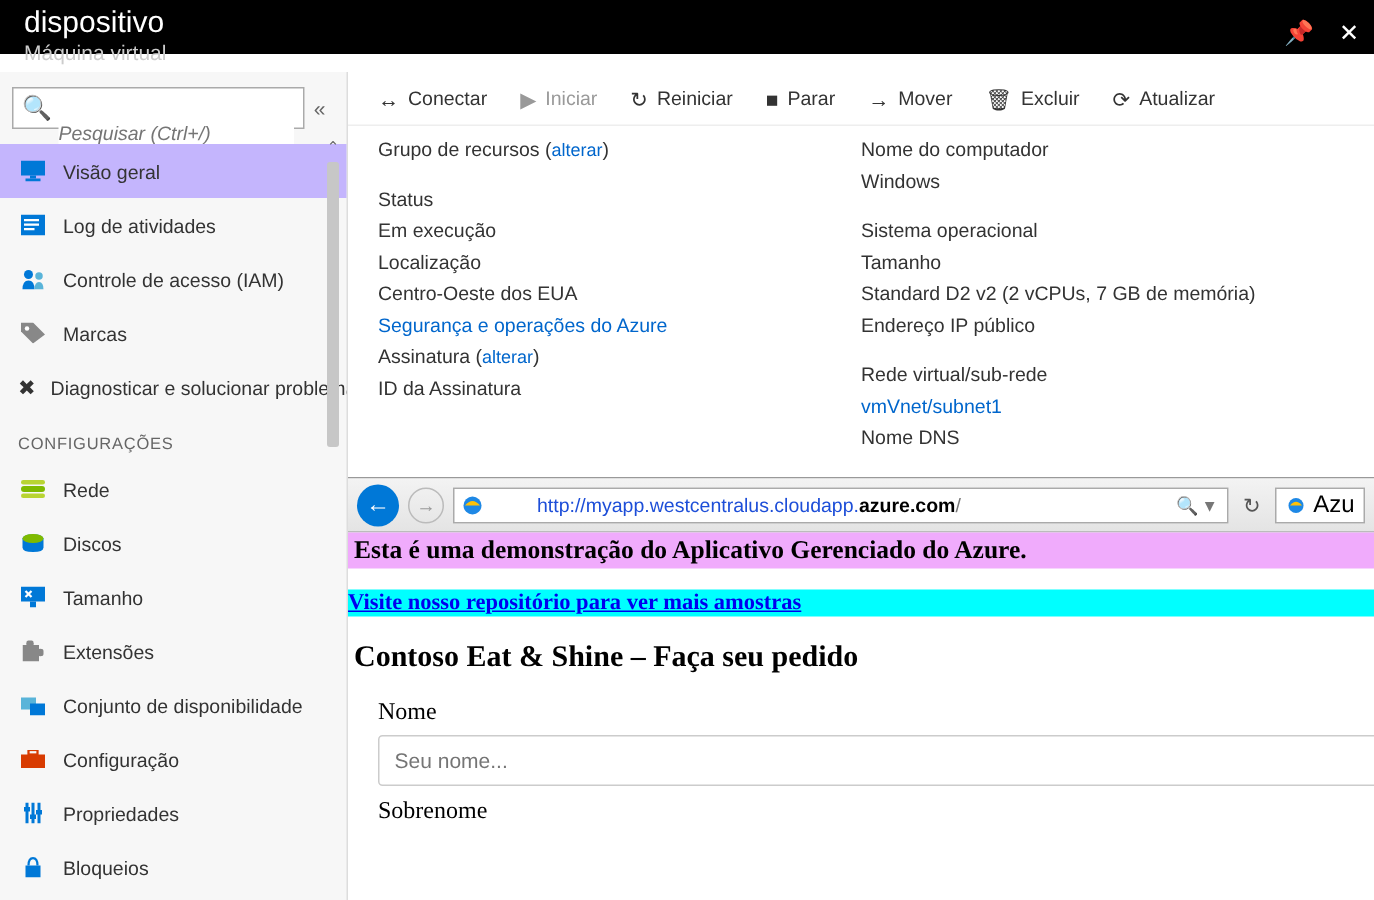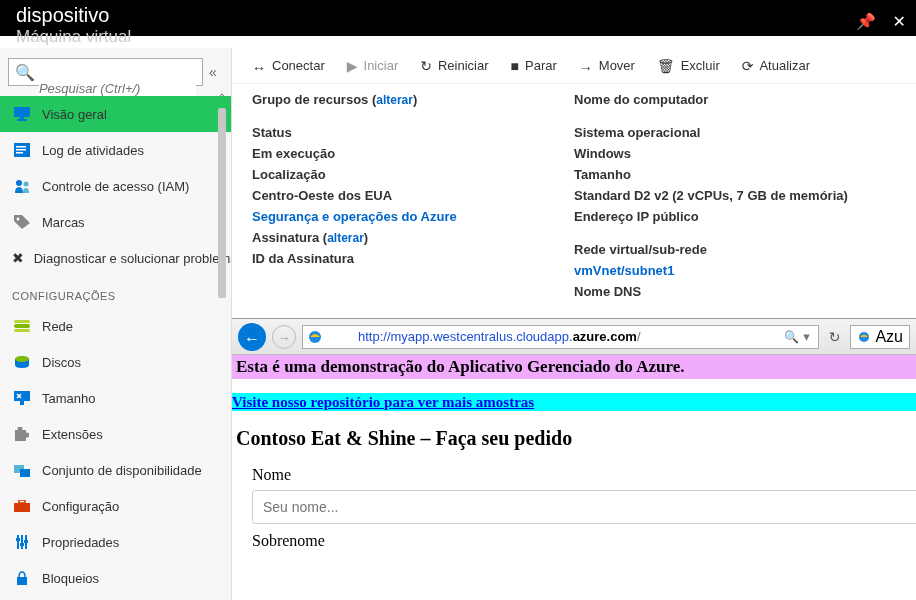--- a/index.html
+++ b/index.html
@@ -1,49 +1,49 @@
 <!DOCTYPE html>
 <html><head>
 <meta charset="utf-8">
 <style>
 * { margin:0; padding:0; box-sizing:border-box; font-family:"Segoe UI",Arial,sans-serif; }
 body { width:916px; height:600px; overflow:hidden; background:#fff; position:relative; }
 
 
 .hdr { background:#000; color:#fff; height:36px; padding:4px 16px; position:relative; }
 .hdr-title { font-size:20px; font-weight:300; }
-.hdr-sub { font-size:17px; color:#ccc; }
+.hdr-sub { font-size:14px; color:#ccc; }
 .hdr-icons { position:absolute; right:10px; top:12px; }
 .hdr-icons span { margin-left:12px; cursor:pointer; font-size:16px; }
 
 
 .left { position:absolute; left:0; top:48px; width:232px; height:552px; background:#f7f7f7; border-right:1px solid #ddd; }
 .search-row { padding:10px 8px; display:flex; align-items:center; }
 .search { flex:1; height:28px; border:1px solid #aaa; background:#fff; display:flex; align-items:center; padding:0 6px; }
 .search input { border:none; outline:none; font-style:italic; color:#0f766e; font-size:13px; width:100%;margin-top:32px; }
 .collapse { width:20px; text-align:center; color:#666; cursor:pointer; font-size:14px; }
 .nav { }
 .nav-item { height:36px; display:flex; align-items:center; padding:0 12px; cursor:pointer; font-size:13px; color:#333; }
-.nav-item.active { background:#22c55e; }
+.nav-item.active { background:#c4b5fd; }
 .nav-item .ic { width:20px; height:20px; margin-right:10px; display:inline-flex; align-items:center; justify-content:center; font-size:14px; }
 .nav-sec { font-size:11px; color:#666; padding:14px 12px 6px; letter-spacing:0.5px; }
 .scroll-track { position:absolute; right:2px; top:44px; width:14px; height:520px; }
 .scroll-up { width:14px; height:14px; font-size:10px; color:#666; text-align:center; cursor:pointer; }
 .scroll-thumb { width:8px; height:190px; background:#c7c7c7; margin:2px auto; border-radius:2px; }
 .scroll-dn { position:absolute; bottom:0; width:14px; height:14px; font-size:10px; color:#666; text-align:center; cursor:pointer; }
 
 
 .main { position:absolute; left:232px; top:48px; right:0; height:552px; background:#fff; }
 .toolbar { height:36px; display:flex; align-items:center; padding:0 20px; gap:22px; border-bottom:1px solid #eee; }
 .tbtn { display:flex; align-items:center; font-size:13px; color:#333; cursor:pointer; }
 .tbtn.dis { color:#999; }
 .tbtn .ti { margin-right:6px; font-size:14px; }
 
 
-.details { padding:8px 20px; display:flex; font-size:13px; color:#333;font-weight:bold; }
+.details { padding:8px 20px; display:flex; font-size:13px; color:#333; }
 .col { flex:1; }
 .row { margin-bottom:6px; }
 .lbl { color:#333; }
 .val { color:#333; }
 .lnk { color:#0066cc; cursor:pointer; }
 .chg { color:#0066cc; font-size:12px; cursor:pointer; }
 
 
 .browser { position:absolute; left:0; right:0; bottom:0; top:270px; border-top:1px solid #999; background:#fff; }
 .ie-bar { height:36px; background:linear-gradient(#f3f3f3,#e4e4e4); display:flex; align-items:center; padding:0 6px; gap:6px; border-bottom:1px solid #bbb; }
@@ -257,22 +257,22 @@
       <div class="row" style="margin-top:18px;"><span class="lbl">Status</span></div>
       <div class="row"><span class="val">Em execução</span></div>
       <div class="row"><span class="lbl">Localização</span></div>
       <div class="row"><span class="val">Centro-Oeste dos EUA</span></div>
       <div class="row"><span class="lnk">Segurança e operações do Azure</span></div>
       <div class="row"><span class="lbl">Assinatura</span> (<span class="chg">alterar</span>)</div>
       <div class="row"><span class="lbl">ID da Assinatura</span></div>
     </div>
     <div class="col">
       <div class="row"><span class="lbl">Nome do computador</span></div>
+      <div class="row"><span class="val">Windows</span></div>
       <div class="row" style="margin-top:18px;"><span class="lbl">Sistema operacional</span></div>
-      <div class="row"><span class="val">Windows</span></div>
       <div class="row"><span class="lbl">Tamanho</span></div>
       <div class="row"><span class="val">Standard D2 v2 (2 vCPUs, 7 GB de memória)</span></div>
       <div class="row"><span class="lbl">Endereço IP público</span></div>
       <div class="row" style="margin-top:18px;"><span class="lbl">Rede virtual/sub-rede</span></div>
       <div class="row"><span class="lnk">vmVnet/subnet1</span></div>
       <div class="row"><span class="lbl">Nome DNS</span></div>
     </div>
   </div>
 
   <div class="browser">

